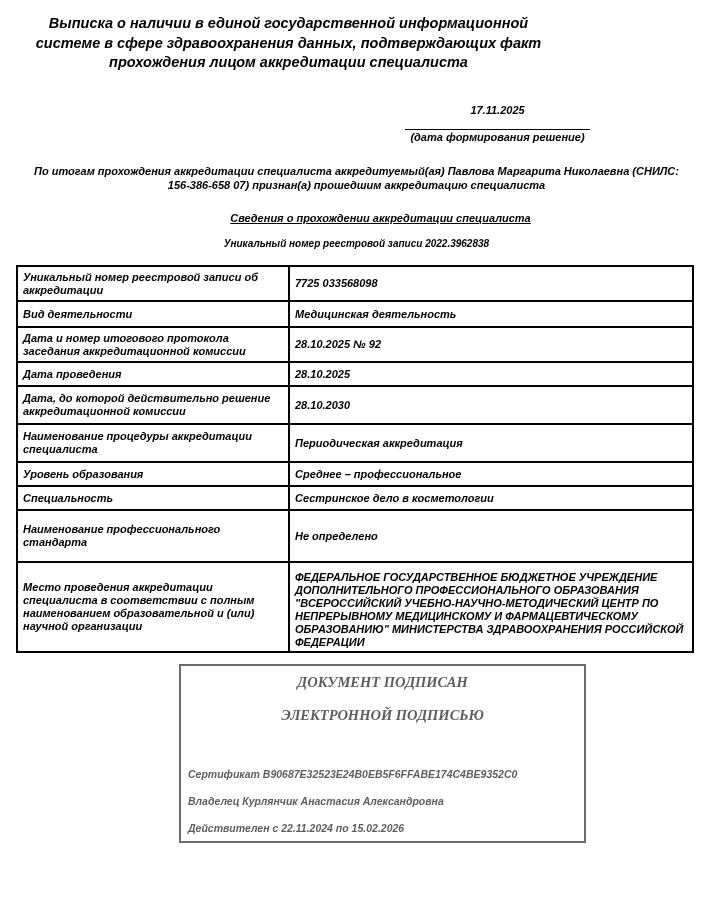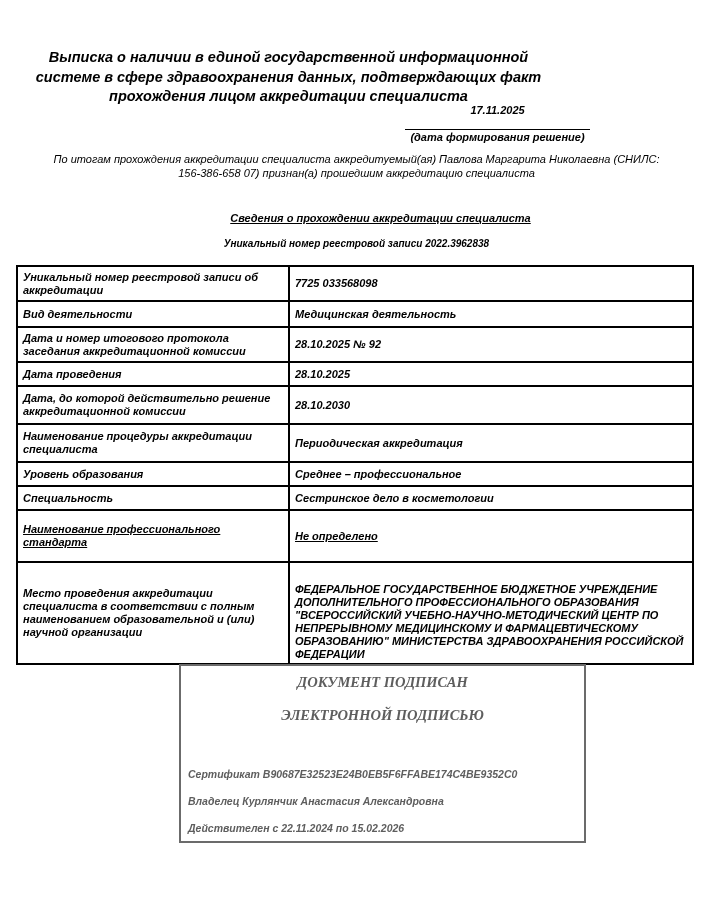--- a/index.html
+++ b/index.html
@@ -1,25 +1,25 @@
 <!DOCTYPE html>
 <html><head>
   <meta charset="utf-8">
   <style>
     html, body { margin: 0; padding: 0; background: #ffffff; }
     body { width: 713px; height: 900px; position: relative; overflow: hidden;
            font-family: "Liberation Sans", sans-serif; color: #000; }
     .title { position: absolute; left: 0; top: 14px; width: 577px; text-align: center;
-             font-size: 14.5px; font-weight: bold; font-style: italic; line-height: 19.5px; margin-top: 34px; }
+             font-size: 14.5px; font-weight: bold; font-style: italic; line-height: 19.5px; }
     .date-block { position: absolute; left: 405px; top: 104px; width: 185px; text-align: center; }
     .date-value { font-size: 11px; font-weight: bold; font-style: italic; line-height: 13px;
                   border-bottom: 1.5px solid #000; padding-bottom: 12px; }
     .date-caption { font-size: 11px; font-weight: bold; font-style: italic; line-height: 14px; }
-    .intro { position: absolute; left: 14px; top: 152px; width: 685px; text-align: center;
-             font-size: 11px; font-weight: normal; font-style: italic; line-height: 14px; }
+    .intro { position: absolute; left: 14px; top: 164px; width: 685px; text-align: center;
+             font-size: 11px; font-weight: bold; font-style: italic; line-height: 14px; }
     .section-heading { position: absolute; left: 0; top: 212px; width: 713px; text-align: center;
                        font-size: 11px; font-weight: bold; font-style: italic; text-decoration: underline; padding-left: 24px; }
     .record-heading { position: absolute; left: 0; top: 238px; width: 713px; text-align: center;
                       font-size: 10px; font-weight: bold; font-style: italic; }
     table.info { position: absolute; left: 16px; top: 265px; width: 678px;
                  border-collapse: collapse; table-layout: fixed; }
     table.info td { border: 2px solid #000; font-size: 11px; font-weight: bold; font-style: italic;
                     line-height: 13px; padding: 2px 5px; vertical-align: middle; }
     table.info td.label { width: 260px; border-radius: 9px; }
     .stamp { position: absolute; left: 179px; top: 664px; width: 403px; height: 175px;
@@ -76,27 +76,27 @@
       <td>Периодическая аккредитация</td>
     </tr>
     <tr style="height:24px;">
       <td class="label">Уровень образования</td>
       <td>Среднее – профессиональное</td>
     </tr>
     <tr style="height:24px;">
       <td class="label">Специальность</td>
       <td>Сестринское дело в косметологии</td>
     </tr>
-    <tr style="height:52px;text-decoration:underline;">
+    <tr style="height:52px;">
       <td class="label">Наименование профессионального стандарта</td>
       <td>Не определено</td>
     </tr>
     <tr style="height:90px;">
       <td class="label">Место проведения аккредитации специалиста в соответствии с полным наименованием образовательной и (или) научной организации</td>
-      <td style="vertical-align:top;padding-top:20px;">ФЕДЕРАЛЬНОЕ ГОСУДАРСТВЕННОЕ БЮДЖЕТНОЕ УЧРЕЖДЕНИЕ ДОПОЛНИТЕЛЬНОГО ПРОФЕССИОНАЛЬНОГО ОБРАЗОВАНИЯ "ВСЕРОССИЙСКИЙ УЧЕБНО-НАУЧНО-МЕТОДИЧЕСКИЙ ЦЕНТР ПО НЕПРЕРЫВНОМУ МЕДИЦИНСКОМУ И ФАРМАЦЕВТИЧЕСКОМУ ОБРАЗОВАНИЮ" МИНИСТЕРСТВА ЗДРАВООХРАНЕНИЯ РОССИЙСКОЙ ФЕДЕРАЦИИ</td>
+      <td style="vertical-align:top;padding-top:8px;">ФЕДЕРАЛЬНОЕ ГОСУДАРСТВЕННОЕ БЮДЖЕТНОЕ УЧРЕЖДЕНИЕ ДОПОЛНИТЕЛЬНОГО ПРОФЕССИОНАЛЬНОГО ОБРАЗОВАНИЯ "ВСЕРОССИЙСКИЙ УЧЕБНО-НАУЧНО-МЕТОДИЧЕСКИЙ ЦЕНТР ПО НЕПРЕРЫВНОМУ МЕДИЦИНСКОМУ И ФАРМАЦЕВТИЧЕСКОМУ ОБРАЗОВАНИЮ" МИНИСТЕРСТВА ЗДРАВООХРАНЕНИЯ РОССИЙСКОЙ ФЕДЕРАЦИИ</td>
     </tr>
   </tbody>
 </table>
 
 <div class="stamp">
   <div class="stamp-title" style="position:absolute;left:0;right:0;top:8px;">ДОКУМЕНТ ПОДПИСАН</div>
   <div class="stamp-title" style="position:absolute;left:0;right:0;top:41px;">ЭЛЕКТРОННОЙ ПОДПИСЬЮ</div>
   <div class="stamp-line" style="top:102px;">Сертификат B90687E32523E24B0EB5F6FFABE174C4BE9352C0</div>
   <div class="stamp-line" style="top:129px;">Владелец Курлянчик Анастасия Александровна</div>
   <div class="stamp-line" style="top:156px;">Действителен с 22.11.2024 по 15.02.2026</div>

